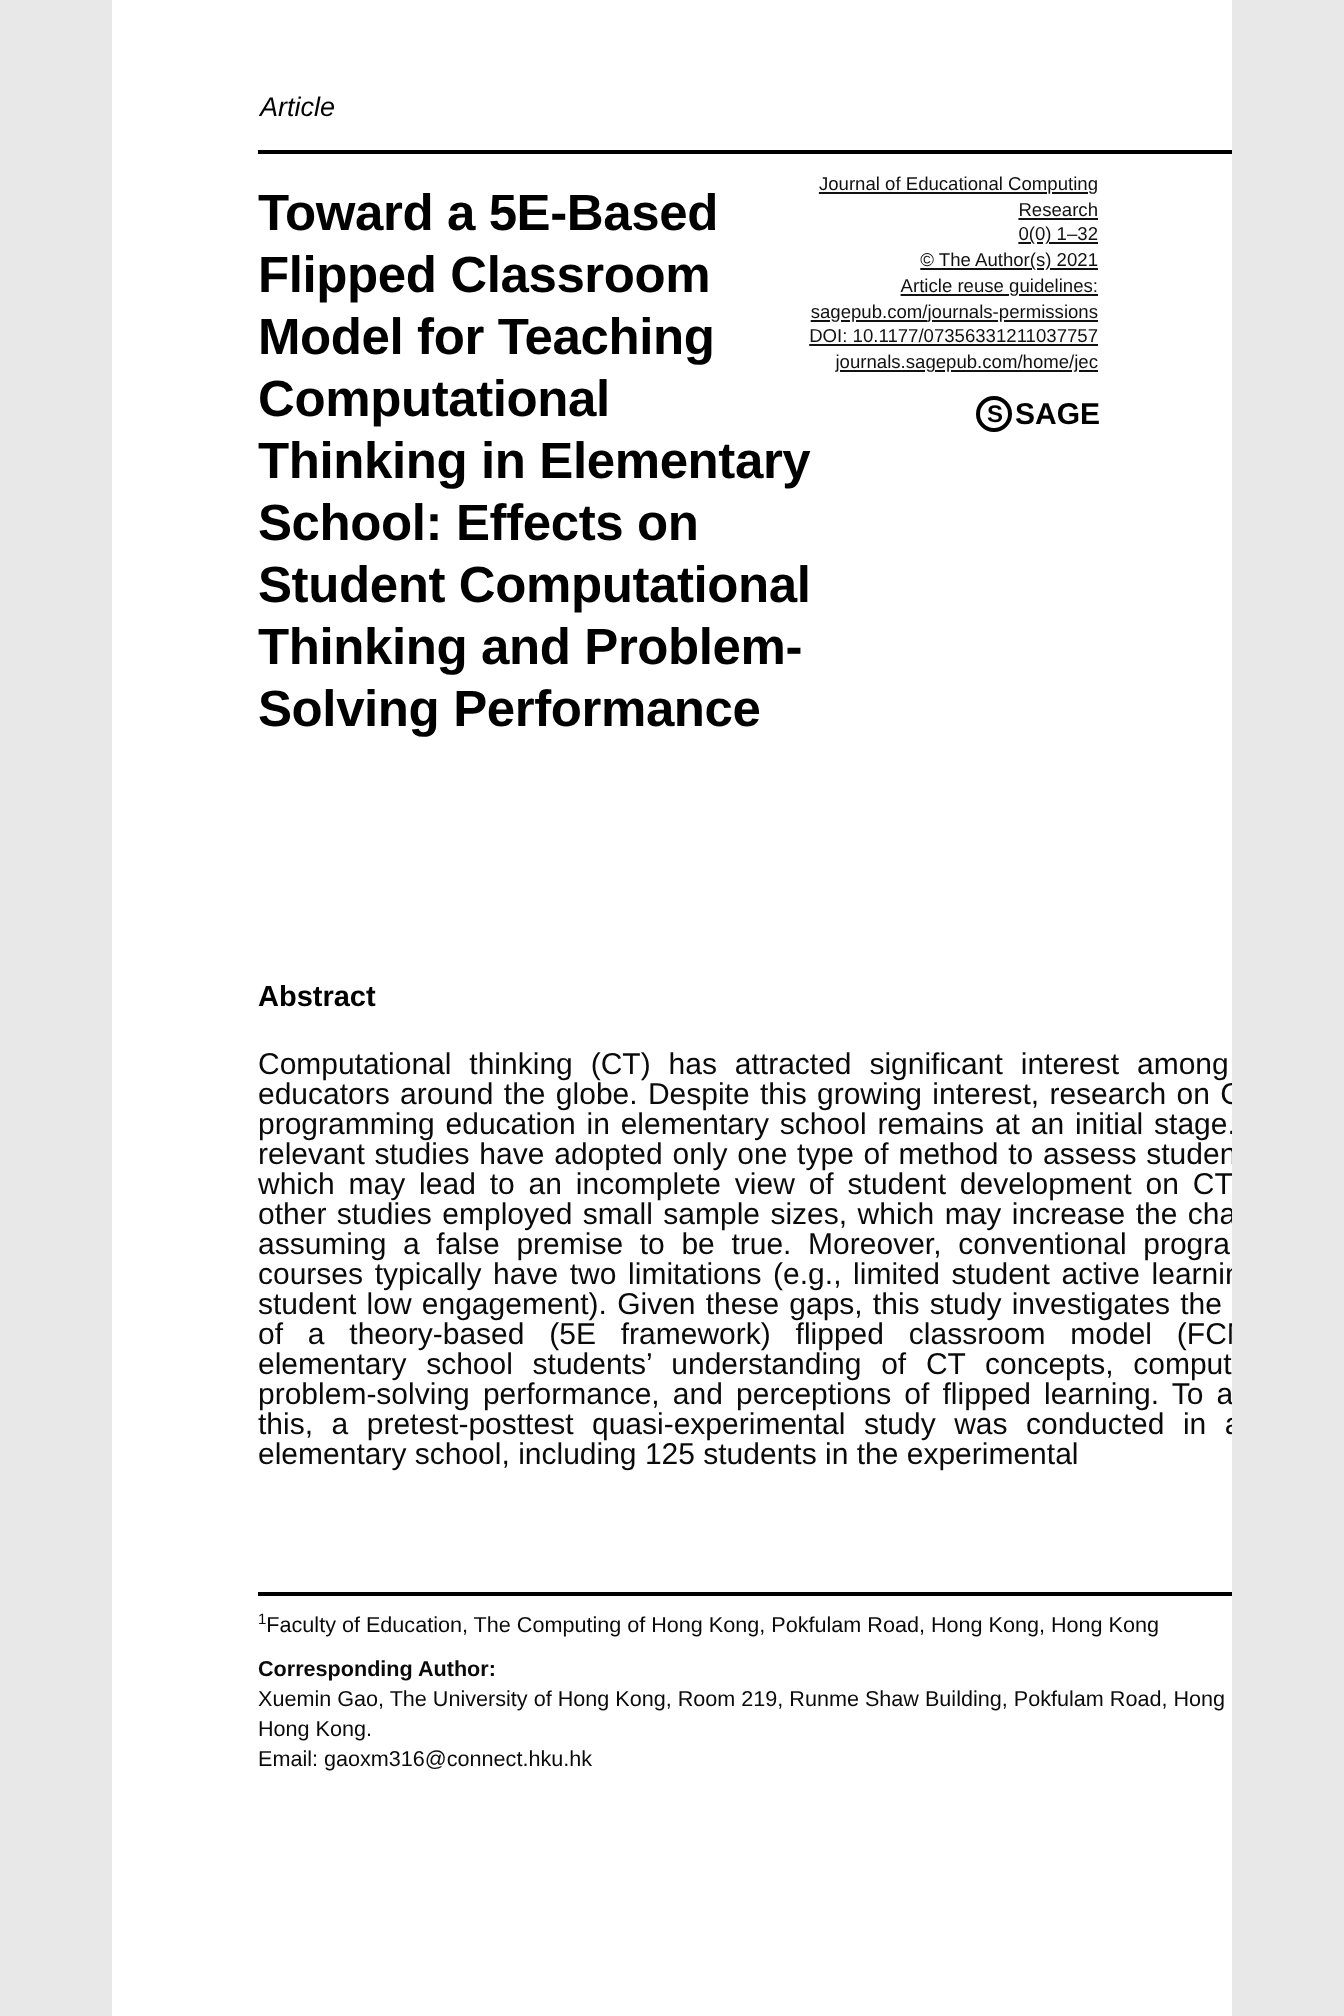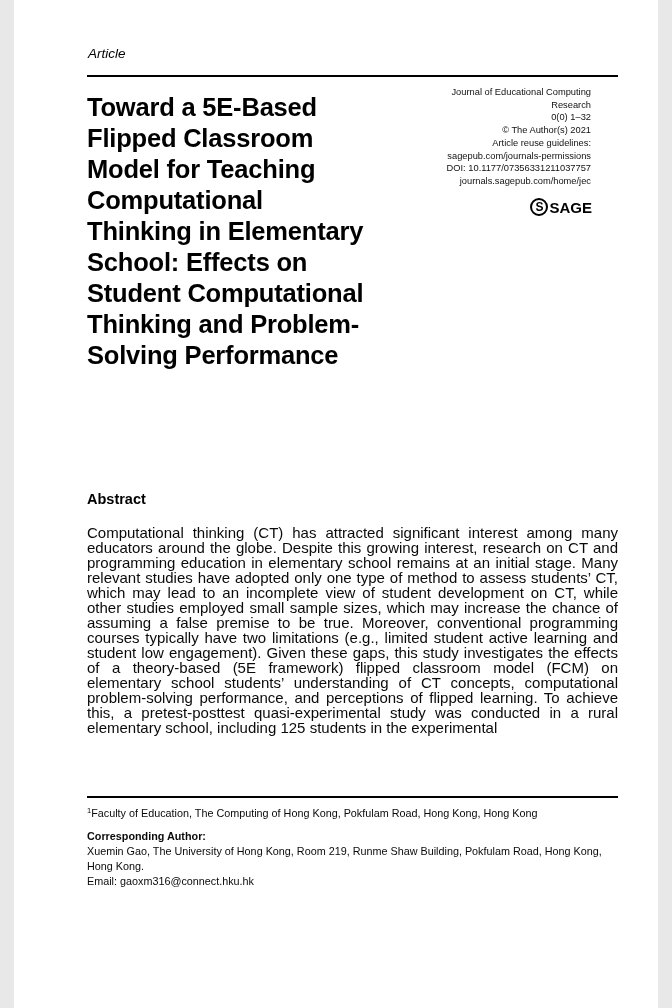--- a/index.html
+++ b/index.html
@@ -1,18 +1,18 @@
 <!DOCTYPE html>
 <html><head>
 <meta charset="utf-8">
 <style>
   html, body { margin: 0; padding: 0; background: #e8e8e8; }
   .page {
     position: relative;
-    width: 644px;
+    width: 560px;
     height: 1008px;
     margin: 0 auto;
     background: #ffffff;
     font-family: "Liberation Sans", sans-serif;
     color: #000;
     overflow: hidden;
   }
   .article-label {
     position: absolute;
     left: 74px;
@@ -30,20 +30,21 @@
   }
   .journal-block {
     position: absolute;
     right: 67px;
     top: 86px;
     text-align: right;
     font-size: 9.3px;
     line-height: 12.7px;
     white-space: pre-line;
     color: #111;
+    text-decoration: underline;
   }
   .sage-logo {
     position: absolute;
     right: 66px;
     top: 198px;
     display: flex;
     align-items: center;
   }
   .sage-circle {
     width: 14px;

